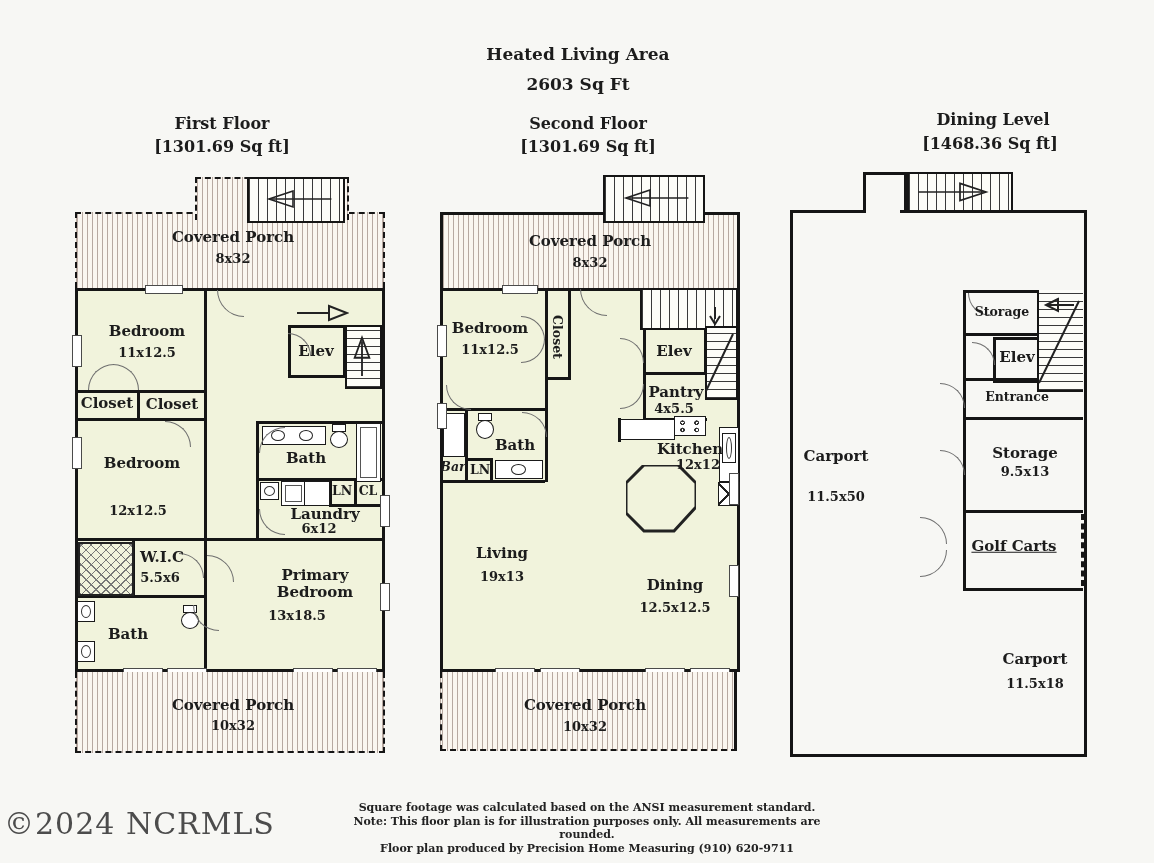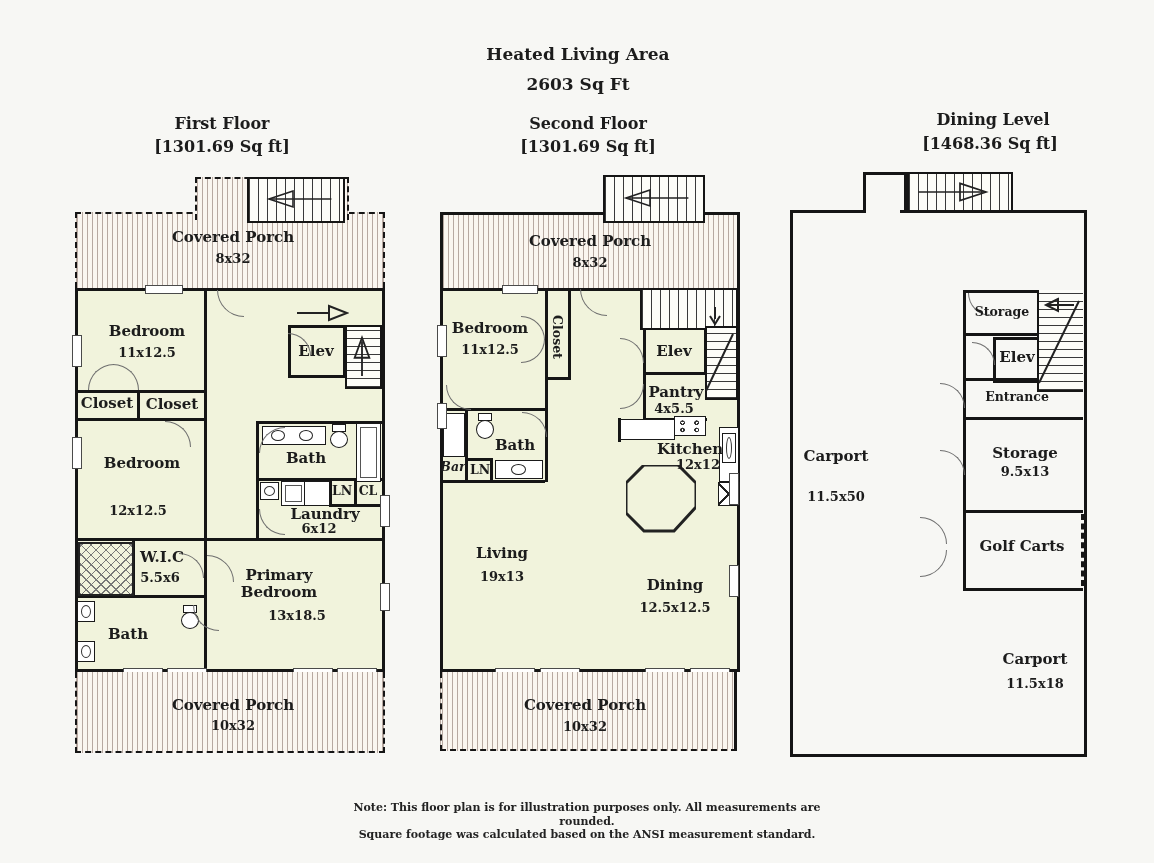--- a/index.html
+++ b/index.html
@@ -152,21 +152,21 @@
     <div class="lbl room" style="left:67px;top:288px;">Bedroom</div>
     <div class="lbl dims" style="left:63px;top:313px;margin-top:23px;">12x12.5</div>
     <div class="lbl room" style="left:231px;top:283px;">Bath</div>
     <div class="lbl small" style="left:267px;top:316px;">LN</div>
     <div class="lbl small" style="left:293px;top:316px;">CL</div>
     <div class="lbl room" style="left:250px;top:339px;">Laundry</div>
     <div class="lbl dims" style="left:244px;top:354px;">6x12</div>
     <div class="lbl room" style="left:87px;top:382px;">W.I.C</div>
     <div class="lbl dims" style="left:85px;top:403px;">5.5x6</div>
     <div class="lbl room" style="left:53px;top:459px;">Bath</div>
-    <div class="lbl room wrap2" style="left:204px;top:408px;">Primary Bedroom</div>
+    <div class="lbl room wrap2" style="left:240px;top:408px;">Primary Bedroom</div>
     <div class="lbl dims" style="left:222px;top:441px;">13x18.5</div>
 
     <div class="porch pd" style="left:0;top:497px;width:306px;height:79px;border-top:none;"></div>
     <div class="lbl room" style="left:158px;top:530px;">Covered Porch</div>
     <div class="lbl dims" style="left:158px;top:551px;">10x32</div>
   </div>
 
   <div class="plan" style="left:440px;top:175px;width:300px;height:580px;">
 
     <div class="porch" style="left:0;top:37px;width:294px;height:73px;border:3px solid #151515;border-bottom:none;"></div>
@@ -297,23 +297,25 @@
     <div class="arc tr" style="left:130px;top:352px;width:26px;height:26px;"></div>
     <div class="arc br" style="left:130px;top:385px;width:26px;height:26px;"></div>
 
     <div class="lbl room" style="left:46px;top:291px;">Carport</div>
     <div class="lbl dims" style="left:46px;top:332px;">11.5x50</div>
     <div class="lbl small" style="left:212px;top:147px;">Storage</div>
     <div class="lbl room" style="left:227px;top:192px;">Elev</div>
     <div class="lbl small" style="left:227px;top:232px;">Entrance</div>
     <div class="lbl room" style="left:235px;top:288px;">Storage</div>
     <div class="lbl dims" style="left:235px;top:307px;">9.5x13</div>
-    <div class="lbl room" style="left:232px;top:381px;">Golf Carts</div>
+    <div class="lbl room" style="left:224px;top:381px;text-decoration:underline;">Golf Carts</div>
     <div class="lbl room" style="left:245px;top:494px;">Carport</div>
     <div class="lbl dims" style="left:245px;top:519px;">11.5x18</div>
   </div>
 
+  <div class="watermark">©2024 NCRMLS</div>
   <div class="footer">
+    <div>Square footage was calculated based on the ANSI measurement standard.</div>
     <div>Note: This floor plan is for illustration purposes only. All measurements are rounded.</div>
-    <div>Square footage was calculated based on the ANSI measurement standard.</div>
+    <div>Floor plan produced by Precision Home Measuring (910) 620-9711</div>
   </div>
 
 </div>
 
 </body></html>

